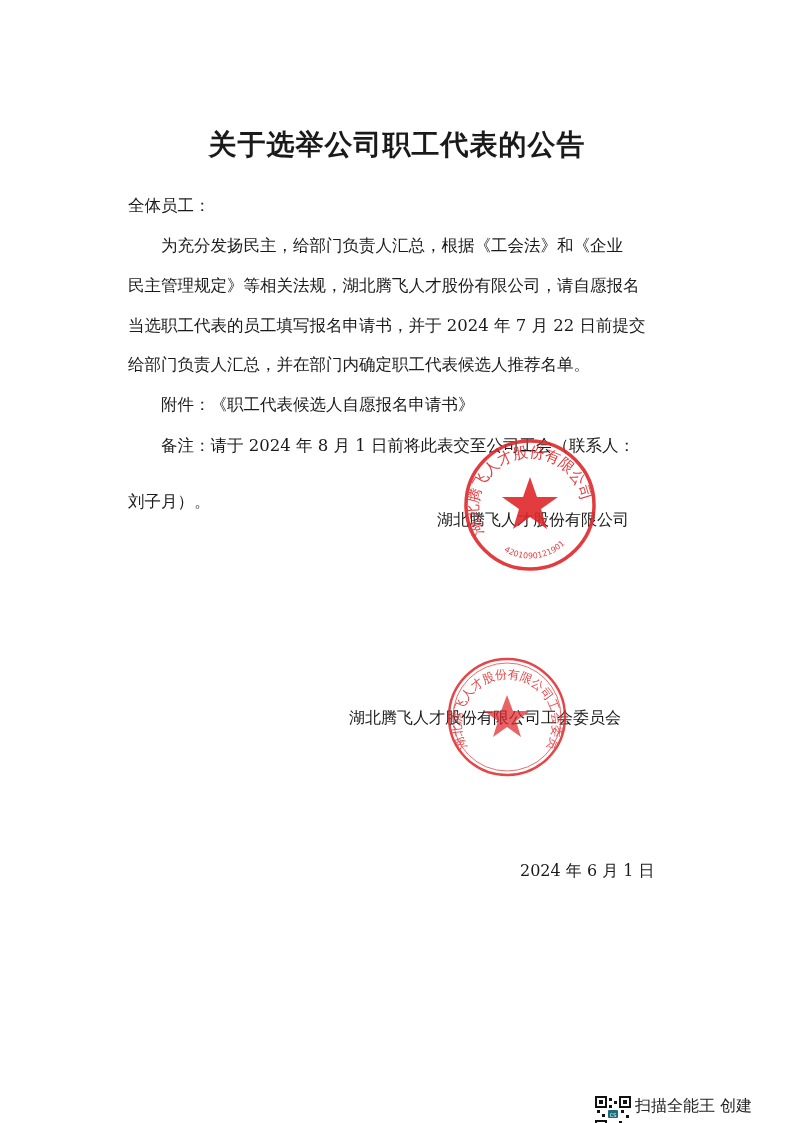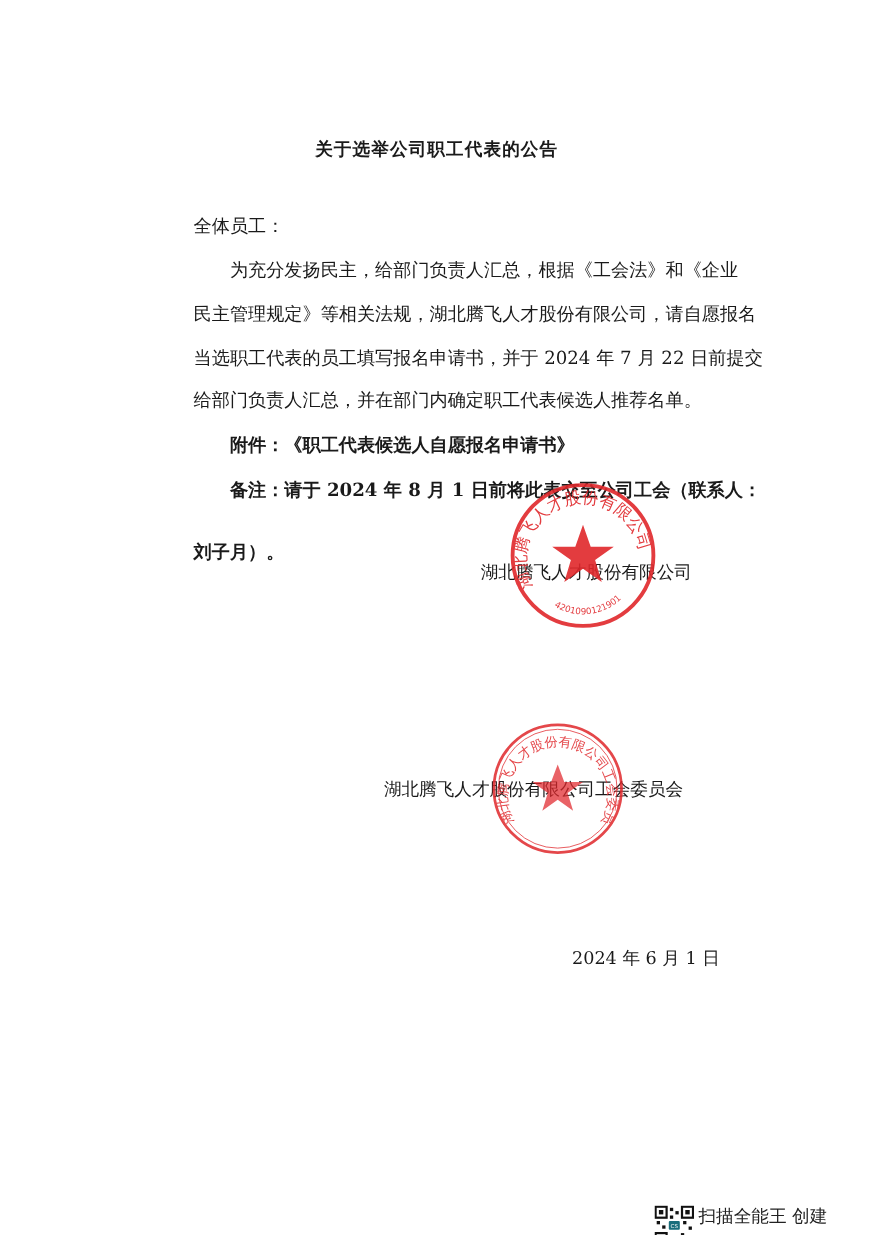--- a/index.html
+++ b/index.html
@@ -1,39 +1,39 @@
 <!DOCTYPE html>
 <html><head>
 <meta charset="utf-8">
 <style>
   html, body { margin: 0; padding: 0; background: #ffffff; }
   body { width: 794px; height: 1123px; position: relative; overflow: hidden;
          font-family: "DejaVu Serif", "Liberation Serif", serif; color: #1a1a1a; }
   .title { position: absolute; top: 126px; left: 0; width: 794px; text-align: center;
-           font-family: "DejaVu Sans", "Liberation Sans", sans-serif; font-size: 16px;
+           font-family: "DejaVu Sans", "Liberation Sans", sans-serif; font-size: 28px;
            font-weight: bold; letter-spacing: 1px; }
-  .p { position: absolute; left: 128px; font-size: 16.5px; line-height: 20px; white-space: nowrap; margin-left: 48px; }
-  .bold { font-weight: bold; }
+  .p { position: absolute; left: 128px; font-size: 16.5px; line-height: 20px; white-space: nowrap; }
+  .bold { font-weight: normal; }
   .sig { position: absolute; font-size: 16px; white-space: nowrap;
          font-family: "DejaVu Sans", "Liberation Sans", sans-serif; }
   .stamp { position: absolute; }
   .footer { position: absolute; left: 595px; top: 1096px; display: flex; }
   .qr { width: 36px; height: 36px; }
   .footer-text { font-family: "DejaVu Sans", "Liberation Sans", sans-serif; font-size: 16px; color: #222; margin-left: 4px; }
 </style>
 </head>
 <body>
 
 <div class="title">关于选举公司职工代表的公告</div>
 
 <div class="p" style="top:196px;">全体员工：</div>
 <div class="p" style="top:236px;">　　为充分发扬民主，给部门负责人汇总，根据《工会法》和《企业</div>
 <div class="p" style="top:276px;">民主管理规定》等相关法规，湖北腾飞人才股份有限公司，请自愿报名</div>
 <div class="p" style="top:316px;">当选职工代表的员工填写报名申请书，并于 2024 年 7 月 22 日前提交</div>
-<div class="p" style="top:355px;font-family:Liberation Mono, monospace;">给部门负责人汇总，并在部门内确定职工代表候选人推荐名单。</div>
+<div class="p" style="top:355px;">给部门负责人汇总，并在部门内确定职工代表候选人推荐名单。</div>
 <div class="p bold" style="top:395px;">　　附件：《职工代表候选人自愿报名申请书》</div>
 <div class="p bold" style="top:436px;">　　备注：请于 2024 年 8 月 1 日前将此表交至公司工会（联系人：</div>
 <div class="p bold" style="top:492px;">刘子月）。</div>
 
 <div class="sig" style="left:437px; top:510px;">湖北腾飞人才股份有限公司</div>
 <div class="sig" style="left:349px; top:708px;">湖北腾飞人才股份有限公司工会委员会</div>
 <div class="sig" style="left:520px; top:861px; font-family:'DejaVu Serif','Liberation Serif',serif;">2024 年 6 月 1 日</div>
 
 <svg class="stamp" style="left:462px; top:437px; opacity:0.9;" width="136" height="136" viewBox="0 0 136 136">
   <circle cx="68" cy="68" r="64" fill="none" stroke="#e0272b" stroke-width="3.5"></circle>

